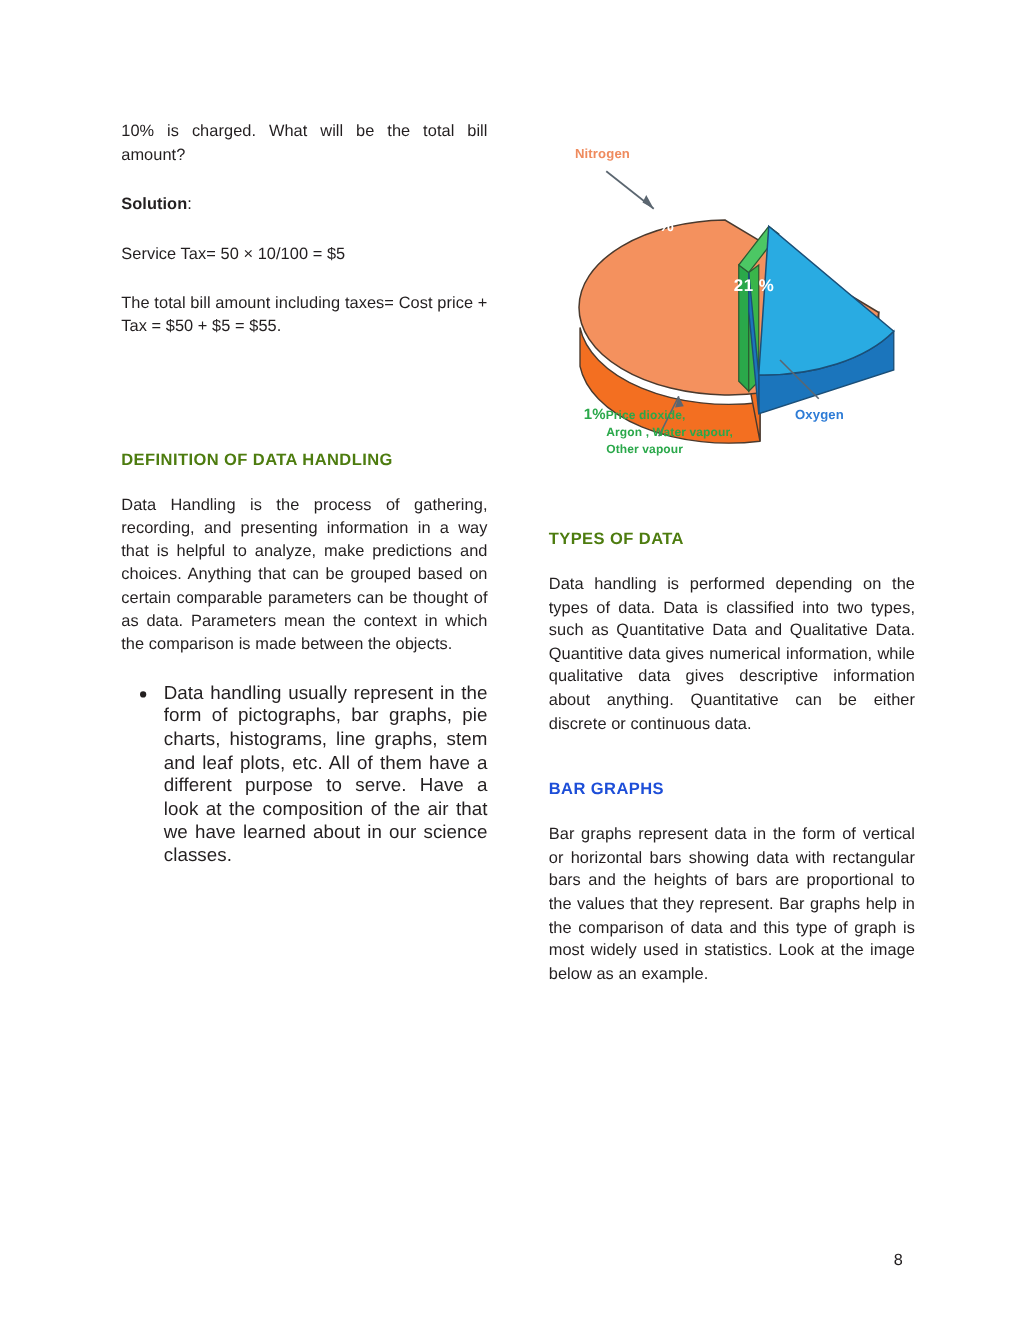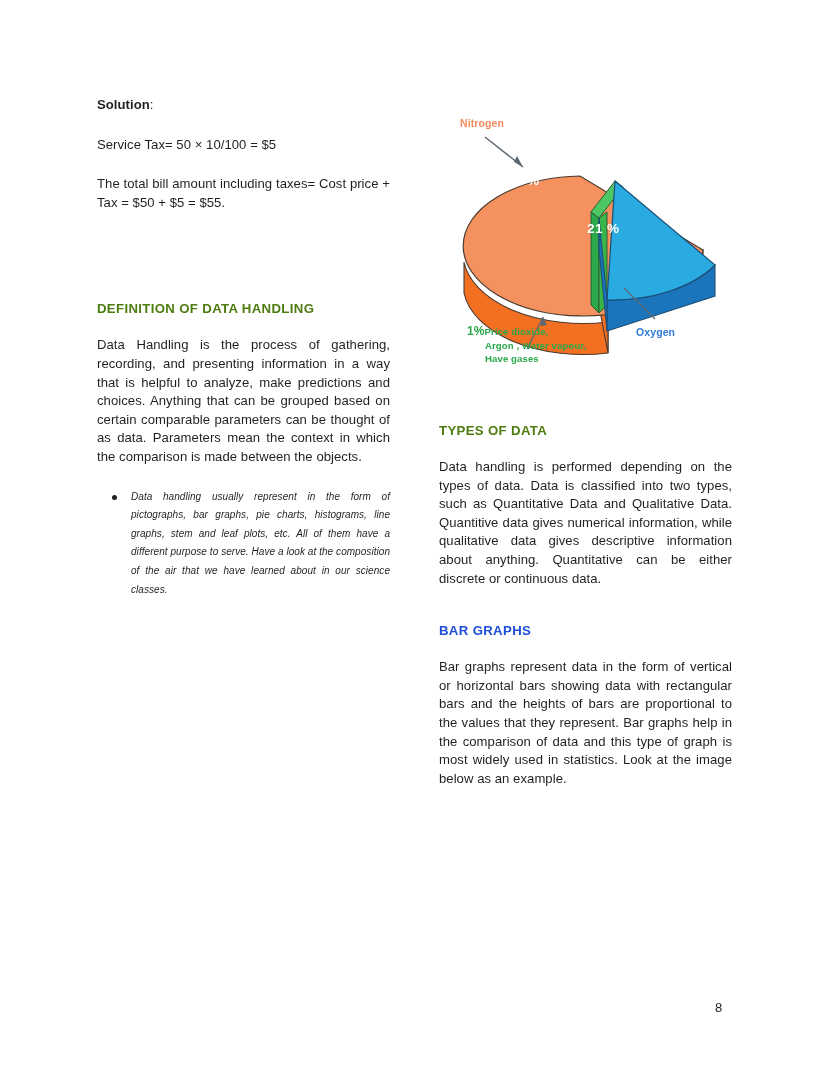--- a/index.html
+++ b/index.html
@@ -73,26 +73,25 @@
   .spacer-defn { height: 68px; }
   .spacer-bar { height: 14px; }
 
   ul.bullets {
     margin: 0;
     padding: 0 0 0 34px;
     list-style: none;
   }
   ul.bullets li {
     position: relative;
-    font-size: 10px;
+    font-size: 15px;
     line-height: 18.6px;
     text-align: justify;
     letter-spacing: 0.05px;
     font-weight: 500;
-    font-style: italic;
   }
   ul.bullets li::before {
     content: "";
     position: absolute;
     left: -19px;
     top: 7px;
     width: 5px;
     height: 5px;
     border-radius: 50%;
     background: #231f20;
@@ -149,20 +148,21 @@
   .val-78 { left: 68px; top: 68px; }
   .val-21 { left: 148px; top: 116px; }
 </style>
 </head>
 <body>
 
 <div class="page">
 
   <div class="col-left">
 
+    <p class="body">10% is charged. What will be the total bill amount?</p>
 
     <p class="body noj"><span class="bold">Solution</span><span>:</span></p>
 
 
     <p class="body noj">Service Tax= 50 × 10/100 = $5</p>
 
     <p class="body">The total bill amount including taxes= Cost price + Tax = $50 + $5 = $55.</p>
 
     <div class="spacer-defn"></div>
 
@@ -221,21 +221,21 @@
 
       <span class="slice-value val-78">78 %</span>
       <span class="slice-value val-21">21 %</span>
 
       <span class="chart-label lbl-nitrogen">Nitrogen</span>
       <span class="chart-label lbl-oxygen">Oxygen</span>
 
       <span class="chart-label lbl-other">
         <span class="pct">1%</span><span class="txt">Price dioxide,</span>
         <span class="txt l2">Argon , Water vapour,</span>
-        <span class="txt l3">Have gases</span>
+        <span class="txt l3">Other vapour</span>
       </span>
     </div>
   </div>
 
   <div class="col-right-text">
 
     <h2 class="section-head maroon">TYPES OF DATA</h2>
 
     <p class="body">Data handling is performed depending on the types of data. Data is classified into two types, such as Quantitative Data and Qualitative Data. Quantitive data gives numerical information, while qualitative data gives descriptive information about anything. Quantitative can be either discrete or continuous data.</p>
 

